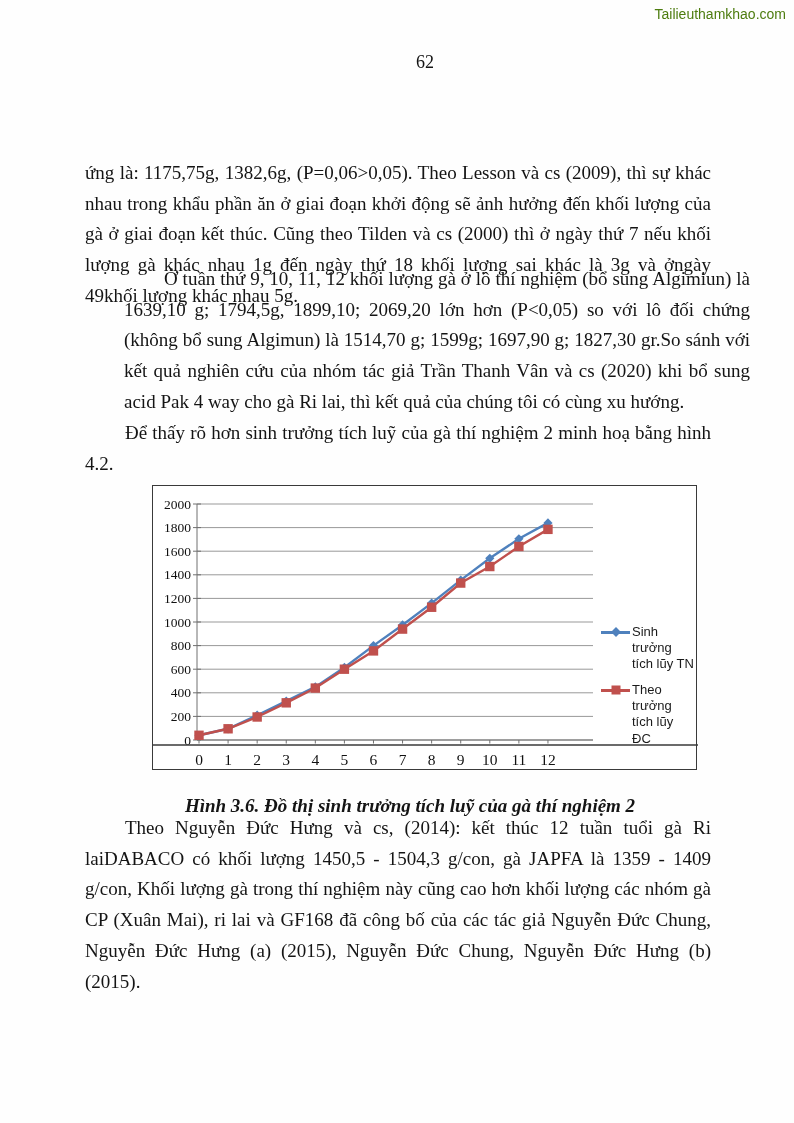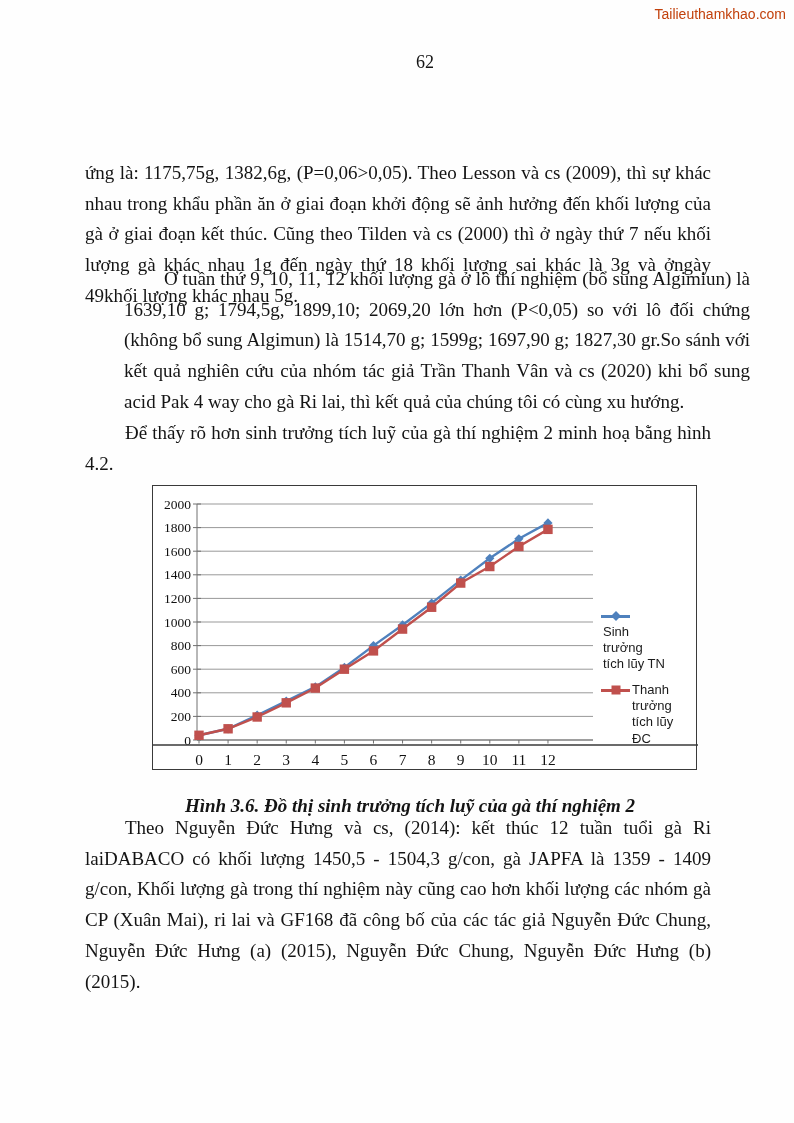--- a/index.html
+++ b/index.html
@@ -1,37 +1,37 @@
 <!DOCTYPE html>
 <html><head>
 <meta charset="utf-8">
 <style>
   html,body{margin:0;padding:0;background:#ffffff;}
   .page{position:relative;width:794px;height:1123px;background:#fefefe;overflow:hidden;
         font-family:"Liberation Serif",serif;color:#141414;}
   .watermark{position:absolute;top:6px;right:8px;font-family:"Liberation Sans",sans-serif;
-             font-size:14px;color:#c2410c;}
+             font-size:14px;color:#4d7c0f;}
   .page-number{position:absolute;top:52px;left:0;width:794px;text-align:center;font-size:18px;padding-left:28px;}
   .para{position:absolute;left:85px;width:626px;margin:0;font-size:19px;line-height:30.7px;
         text-align:justify;}
   .indent{text-indent:40px;}
   #p1{top:110px;margin-top:48px;}
   #p2{top:264px;margin-left:39px;}
   #p3{top:418px;}
   #p4{top:813px;}
   .caption{position:absolute;left:85px;top:783px;width:626px;margin:12px;text-align:center;
            font-size:19px;font-weight:bold;font-style:italic;}
   .figure{position:absolute;left:152px;top:485px;width:545px;height:285px;
           border:1.5px solid #3a3a3a;box-sizing:border-box;background:#fff;}
   .figure svg{position:absolute;left:0;top:0;}
   .ytick{font-family:"Liberation Serif",serif;font-size:13.5px;fill:#111;}
   .xtick{font-family:"Liberation Serif",serif;font-size:15.5px;fill:#111;}
   .legend{position:absolute;left:448px;top:0;width:94px;height:285px;}
   .legend-entry{position:absolute;left:0;display:flex;align-items:flex-start;}
-  .legend-entry:nth-child(1){top:122px;flex-direction:column;}
+  .legend-entry:nth-child(1){top:138px;}
   .legend-entry:nth-child(2){top:196px;}
   .swatch{position:relative;width:29px;height:16px;flex:none;}
   .swline{position:absolute;left:0;right:0;top:7px;height:2.5px;}
   .mkr{position:absolute;left:50%;top:8px;}
   .mkr.diamond{width:7px;height:7px;transform:translate(-50%,-50%) rotate(45deg);}
   .mkr.square{width:9px;height:9px;transform:translate(-50%,-50%);}
   .legend-label{font-family:"Liberation Sans",sans-serif;font-size:13px;line-height:16.2px;
                 width:62px;padding-left:2px;color:#1a1a1a;}
 </style>
 </head>
@@ -148,21 +148,21 @@
             <span class="swline" style="background: rgb(79, 129, 189);"></span>
             <span class="mkr diamond" style="background: rgb(79, 129, 189);"></span>
           </span>
           <span class="legend-label">Sinh trưởng tích lũy TN</span>
         </div>
         <div class="legend-entry">
           <span class="swatch">
             <span class="swline" style="background: rgb(192, 80, 77);"></span>
             <span class="mkr square" style="background: rgb(192, 80, 77);"></span>
           </span>
-          <span class="legend-label">Thanh trưởng tích lũy ĐC</span>
+          <span class="legend-label">Theo trưởng tích lũy ĐC</span>
         </div>
       </div>
   </div>
 
   <p class="caption">Hình 3.6. Đồ thị sinh trưởng tích luỹ của gà thí nghiệm 2</p>
 
   <p class="para indent" id="p4">Theo Nguyễn Đức Hưng và cs, (2014): kết thúc 12 tuần tuổi gà Ri laiDABACO có khối lượng 1450,5 - 1504,3 g/con, gà JAPFA là 1359 - 1409 g/con, Khối lượng gà trong thí nghiệm này cũng cao hơn khối lượng các nhóm gà CP (Xuân Mai), ri lai và GF168 đã công bố của các tác giả Nguyễn Đức Chung, Nguyễn Đức Hưng (a) (2015), Nguyễn Đức Chung, Nguyễn Đức Hưng (b) (2015).</p>
 
 </div>
 

